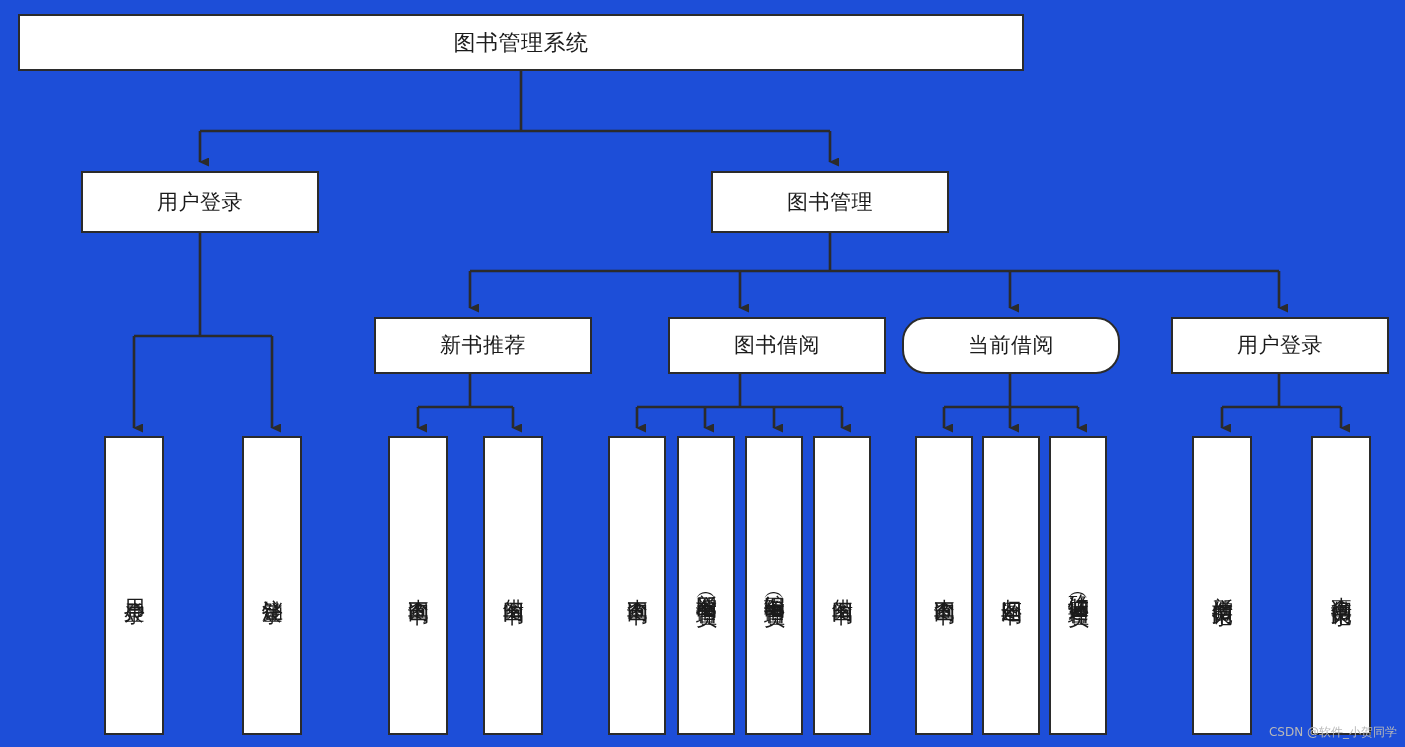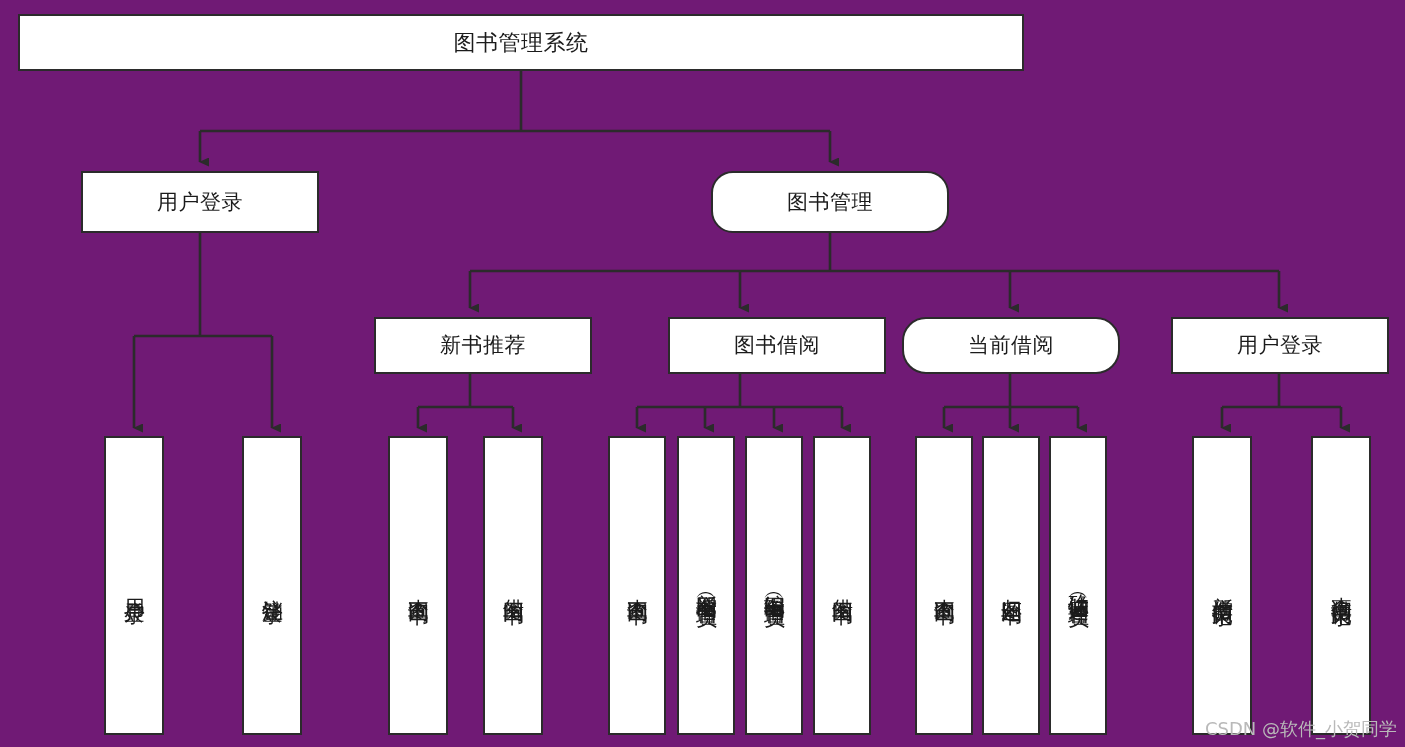--- a/index.html
+++ b/index.html
@@ -8,21 +8,21 @@
     padding: 0;
     background: #ffffff;
   }
   body {
     font-family: "DejaVu Sans", "Liberation Sans", sans-serif;
   }
   #diagram-root {
     position: relative;
     width: 1405px;
     height: 747px;
-    background: #701a75;
+    background: #1d4ed8;
     overflow: hidden;
   }
   #diagram-svg {
     position: absolute;
     left: 0;
     top: 0;
     width: 1405px;
     height: 747px;
   }
   .node {
@@ -58,21 +58,21 @@
     text-orientation: upright;
     font-size: 21px;
     line-height: 1.0;
     letter-spacing: 2px;
     max-height: 100%;
   }
   #watermark {
     position: absolute;
     right: 8px;
     bottom: 6px;
-    font-size: 18px;
+    font-size: 12px;
     color: #b9b9b9;
     z-index: 8;
     user-select: none;
     white-space: nowrap;
   }
 </style>
 </head>
 <body>
 
 <div id="diagram-root">
@@ -131,21 +131,21 @@
   </svg>
 
   <div class="node horizontal root" style="left:18px; top:14px; width:1006px; height:57px;">
     <span class="node-label">图书管理系统</span>
   </div>
 
   <div class="node horizontal" style="left:81px; top:171px; width:238px; height:62px;">
     <span class="node-label">用户登录</span>
   </div>
 
-  <div class="node horizontal" style="left:711px; top:171px; width:238px; height:62px;border-radius:22px;">
+  <div class="node horizontal" style="left:711px; top:171px; width:238px; height:62px;">
     <span class="node-label">图书管理</span>
   </div>
 
   <div class="node horizontal" style="left:374px; top:317px; width:218px; height:57px;">
     <span class="node-label">新书推荐</span>
   </div>
 
   <div class="node horizontal" style="left:668px; top:317px; width:218px; height:57px;">
     <span class="node-label">图书借阅</span>
   </div>

